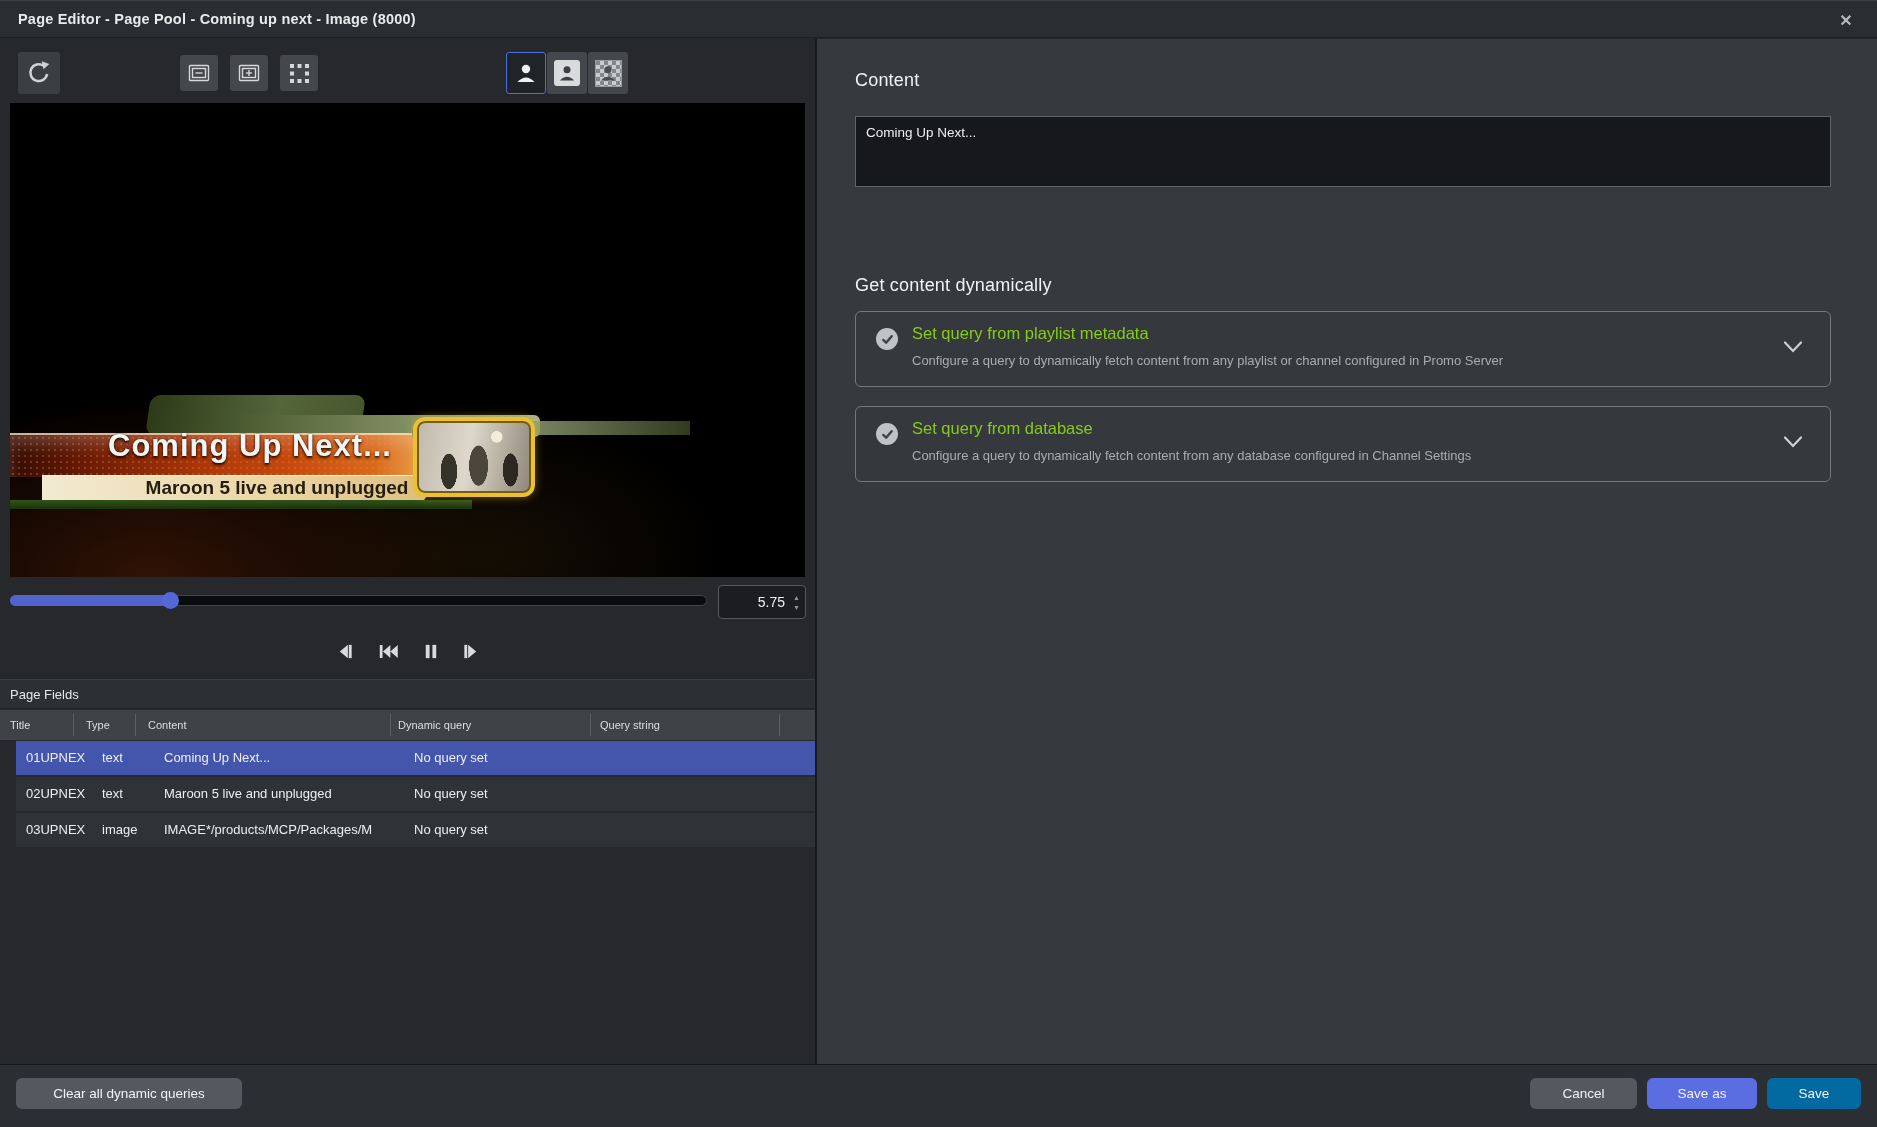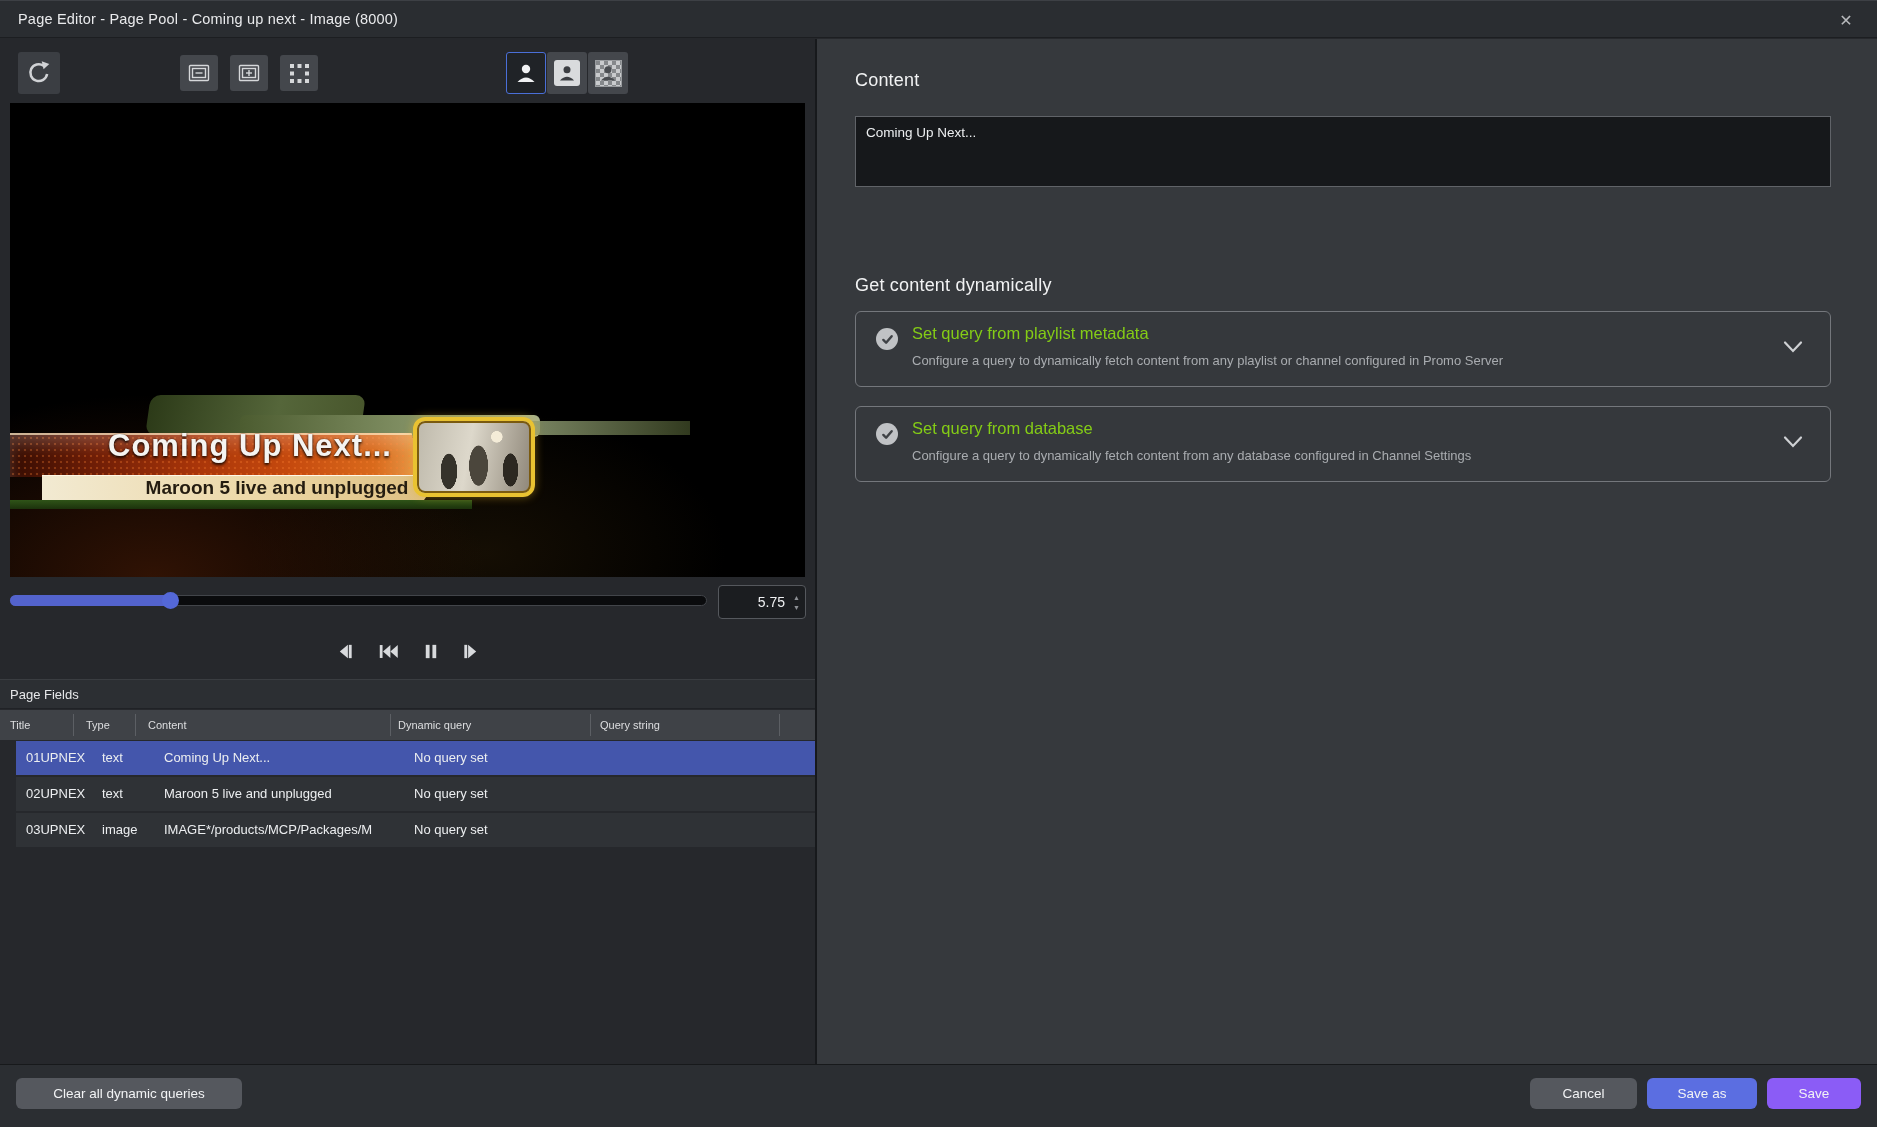--- a/index.html
+++ b/index.html
@@ -3,21 +3,21 @@
 <meta charset="utf-8">
 <style>
   * { margin:0; padding:0; box-sizing:border-box; }
   html,body { background:#1b1d20; }
   body { font-family:"Liberation Sans", sans-serif; }
   #app { position:relative; width:1877px; height:1127px; background:#26282c; overflow:hidden; }
 
   
   .titlebar { position:absolute; left:0; top:0; width:1877px; height:38px;
     background:#2a2d31; border-top:1px solid #3d4045; border-bottom:1px solid #1c1e21;
-    display:flex; align-items:center; }
+    display:flex; align-items:center;font-weight:bold; }
   .titlebar .title { color:#e9eaec; font-size:14.5px; padding-left:18px; letter-spacing:.2px; }
   .close-btn { position:absolute; right:14px; top:4px; width:34px; height:30px;
     display:flex; align-items:center; justify-content:center; color:#b7b9bc; font-size:16px; cursor:default; }
 
   
   .left-panel { position:absolute; left:0; top:39px; width:815px; height:1025px; background:#26282c; }
   .divider { position:absolute; left:815px; top:39px; width:2px; height:1025px; background:#17191c; }
   .right-panel { position:absolute; left:817px; top:39px; width:1060px; height:1025px; background:#36393d; }
 
   
@@ -129,21 +129,21 @@
   .card-chevron { position:absolute; right:26px; top:28px; }
 
   
   .footer { position:absolute; left:0; top:1064px; width:1877px; height:63px; background:#2b2e32;
     border-top:1px solid #17191b; }
   .btn { position:absolute; top:13px; height:31px; border:none; border-radius:6px; color:#f2f3f5;
     font-size:13.5px; font-family:"Liberation Sans", sans-serif; cursor:default; }
   #btn-clear { left:16px; width:226px; background:#55585e; }
   #btn-cancel { left:1530px; width:107px; background:#55585e; }
   #btn-saveas { left:1647px; width:110px; background:#5b6ee1;text-align:center; }
-  #btn-save { left:1767px; width:94px; background:#8b5cf6; }
+  #btn-save { left:1767px; width:94px; background:#0369a1; }
 </style>
 </head>
 <body>
 
 <div id="app">
 
   <div class="titlebar">
     <span class="title">Page Editor - Page Pool - Coming up next - Image (8000)</span>
     <span class="close-btn">✕</span>
   </div>

